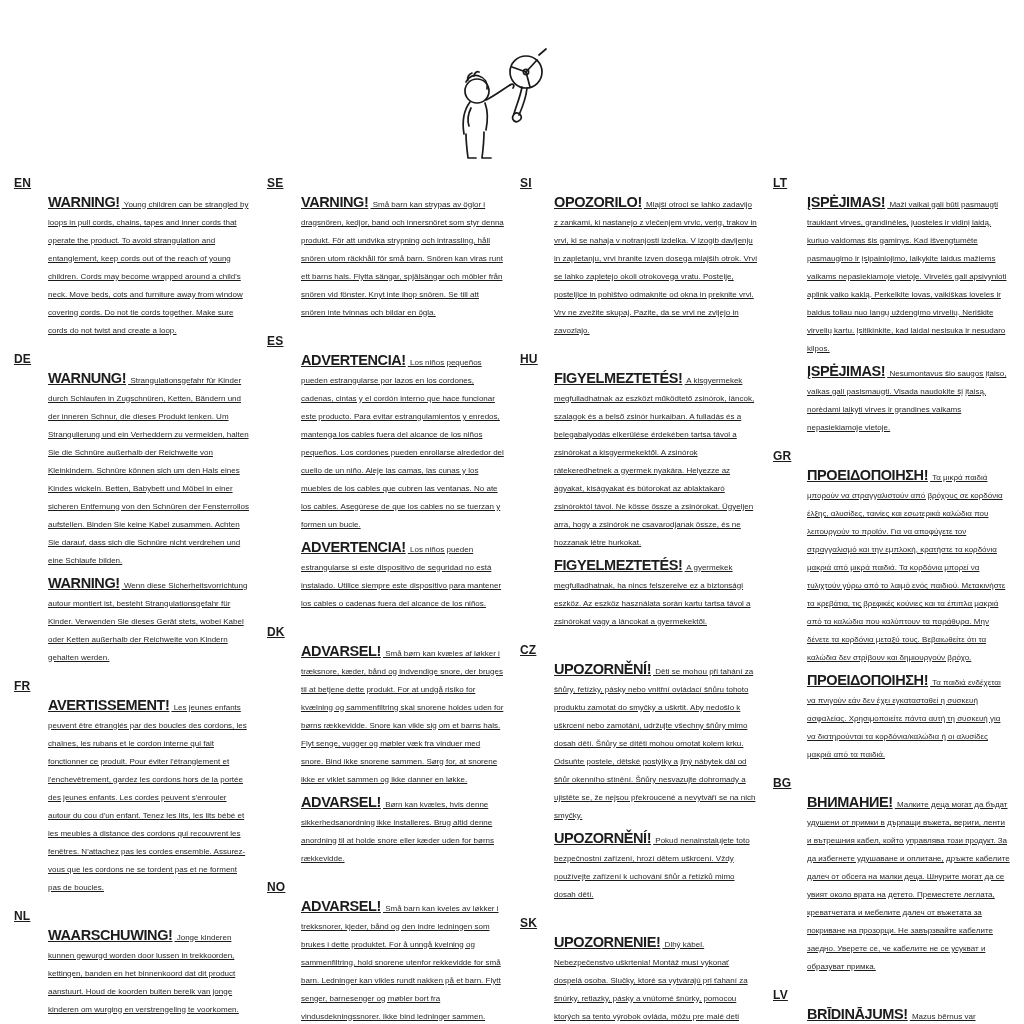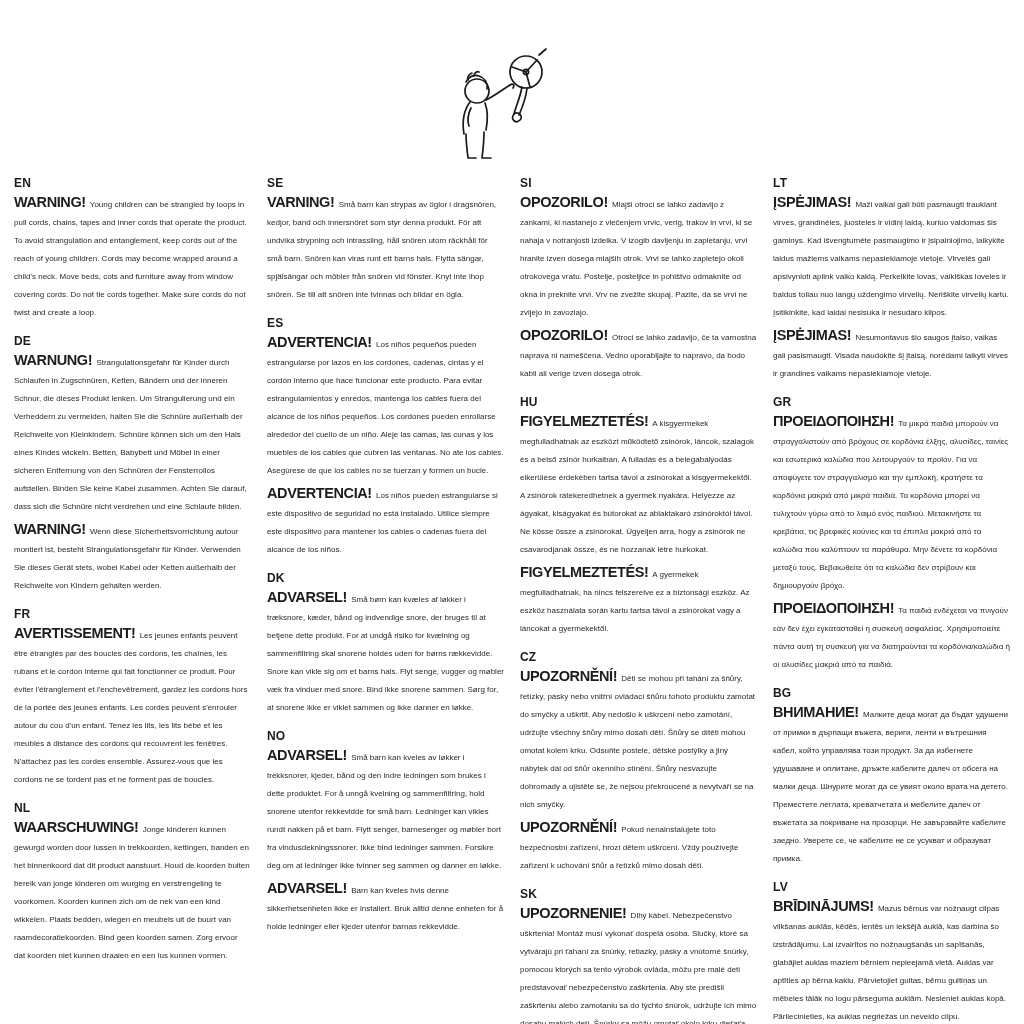--- a/index.html
+++ b/index.html
@@ -1,25 +1,25 @@
 <!DOCTYPE html>
 <html><head>
 <meta charset="utf-8">
 <style>
   * { margin: 0; padding: 0; box-sizing: border-box; }
   html, body { width: 1024px; height: 1024px; background: #ffffff; overflow: hidden; }
   body { font-family: "Liberation Sans", "DejaVu Sans", sans-serif; color: #1c1c1c; }
-  .page { width: 1024px; height: 1024px; padding: 0 14px; position: relative; }
+  .page { width: 1024px; height: 1024px; padding: 0 14px; position: relative; text-decoration: underline; }
   .hero { height: 176px; display: flex; align-items: flex-start; justify-content: center; padding-top: 48px; }
   .hero svg { display: block; margin-right: 30px; }
   .grid { display: grid; grid-template-columns: repeat(4, 1fr); column-gap: 16px; }
   .col { min-width: 0; }
   .lang-block { margin-bottom: 15px; }
   .lang-code { font-size: 12px; font-weight: bold; letter-spacing: 0.2px; margin-bottom: 3px; }
-  .warn-para { margin-bottom: 7px; }
+  .warn-para { margin-bottom: 7px; margin-left: 34px; }
   .warn-head { font-family: "Liberation Sans", sans-serif; font-weight: bold; font-size: 14.5px; letter-spacing: -0.4px; padding-right: 2px; }
   .warn-body { font-size: 8px; line-height: 1.2; color: #2a2a2a; }
 </style>
 </head>
 <body>
 
 <div class="page">
 
   <div class="hero">
     <svg width="150" height="124" viewBox="0 0 150 124" fill="none" stroke="#1a1a1a" stroke-width="1.7" stroke-linecap="round" stroke-linejoin="round">
@@ -96,39 +96,39 @@
     </p>
           <p class="warn-para">
       <span class="warn-head">ADVERTENCIA!</span><span class="warn-body"> Los niños pueden estrangularse si este dispositivo de seguridad no está instalado. Utilice siempre este dispositivo para mantener los cables o cadenas fuera del alcance de los niños.</span>
     </p>
         </div>
         <div class="lang-block">
       <div class="lang-code">DK</div>
     <p class="warn-para">
       <span class="warn-head">ADVARSEL!</span><span class="warn-body"> Små børn kan kvæles af løkker i træksnore, kæder, bånd og indvendige snore, der bruges til at betjene dette produkt. For at undgå risiko for kvælning og sammenfiltring skal snorene holdes uden for børns rækkevidde. Snore kan vikle sig om et barns hals. Flyt senge, vugger og møbler væk fra vinduer med snore. Bind ikke snorene sammen. Sørg for, at snorene ikke er viklet sammen og ikke danner en løkke.</span>
     </p>
+          <p class="warn-para">
+      <span class="warn-head">ADVARSEL!</span><span class="warn-body"> Børn kan kvæles, hvis denne sikkerhedsanordning ikke installeres. Brug altid denne anordning til at holde snore eller kæder uden for børns rækkevidde.</span>
+    </p>
         </div>
         <div class="lang-block">
       <div class="lang-code">NO</div>
     <p class="warn-para">
       <span class="warn-head">ADVARSEL!</span><span class="warn-body"> Små barn kan kveles av løkker i trekksnorer, kjeder, bånd og den indre ledningen som brukes i dette produktet. For å unngå kvelning og sammenfiltring, hold snorene utenfor rekkevidde for små barn. Ledninger kan vikles rundt nakken på et barn. Flytt senger, barnesenger og møbler bort fra vindusdekningssnorer. Ikke bind ledninger sammen. Forsikre deg om at ledninger ikke tvinner seg sammen og danner en løkke.</span>
     </p>
           <p class="warn-para">
       <span class="warn-head">ADVARSEL!</span><span class="warn-body"> Barn kan kveles hvis denne sikkerhetsenheten ikke er installert. Bruk alltid denne enheten for å holde ledninger eller kjeder utenfor barnas rekkevidde.</span>
     </p>
         </div>
       </section>
     <section class="col">
         <div class="lang-block">
       <div class="lang-code">SI</div>
     <p class="warn-para">
       <span class="warn-head">OPOZORILO!</span><span class="warn-body"> Mlajši otroci se lahko zadavijo z zankami, ki nastanejo z vlečenjem vrvic, verig, trakov in vrvi, ki se nahaja v notranjosti izdelka. V izogib davljenju in zapletanju, vrvi hranite izven dosega mlajših otrok. Vrvi se lahko zapletejo okoli otrokovega vratu. Postelje, posteljice in pohištvo odmaknite od okna in preknite vrvi. Vrv ne zvežite skupaj. Pazite, da se vrvi ne zvijejo in zavozlajo.</span>
-    </p>
-          <p class="warn-para">
-      <span class="warn-head">OPOZORILO!</span><span class="warn-body"> Otroci se lahko zadavijo, če ta varnostna naprava ni nameščena. Vedno uporabljajte to napravo, da bodo kabli ali verige izven dosega otrok.</span>
     </p>
         </div>
         <div class="lang-block">
       <div class="lang-code">HU</div>
     <p class="warn-para">
       <span class="warn-head">FIGYELMEZTETÉS!</span><span class="warn-body"> A kisgyermekek megfulladhatnak az eszközt működtető zsinórok, láncok, szalagok és a belső zsinór hurkaiban. A fulladás és a belegabalyodás elkerülése érdekében tartsa távol a zsinórokat a kisgyermekektől. A zsinórok rátekeredhetnek a gyermek nyakára. Helyezze az ágyakat, kiságyakat és bútorokat az ablaktakaró zsinóroktól távol. Ne kösse össze a zsinórokat. Ügyeljen arra, hogy a zsinórok ne csavarodjanak össze, és ne hozzanak létre hurkokat.</span>
     </p>
           <p class="warn-para">
       <span class="warn-head">FIGYELMEZTETÉS!</span><span class="warn-body"> A gyermekek megfulladhatnak, ha nincs felszerelve ez a biztonsági eszköz. Az eszköz használata során kartu tartsa távol a zsinórokat vagy a láncokat a gyermekektől.</span>
     </p>

